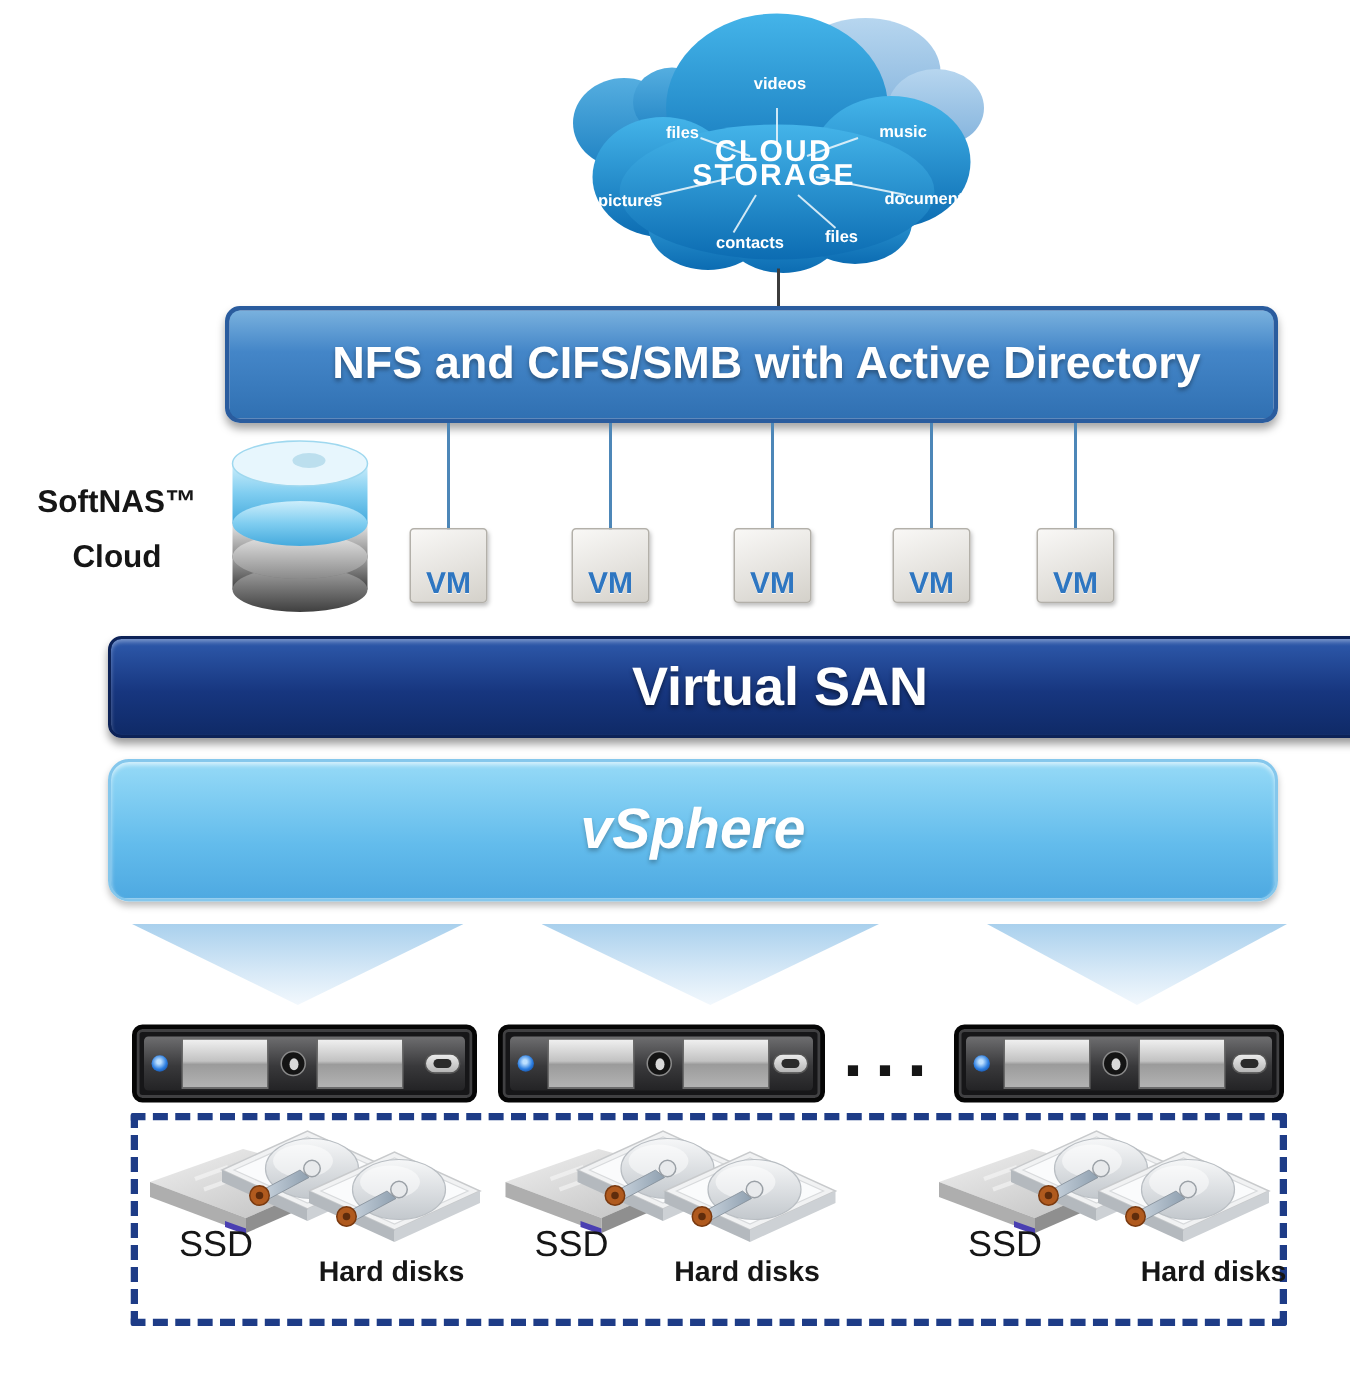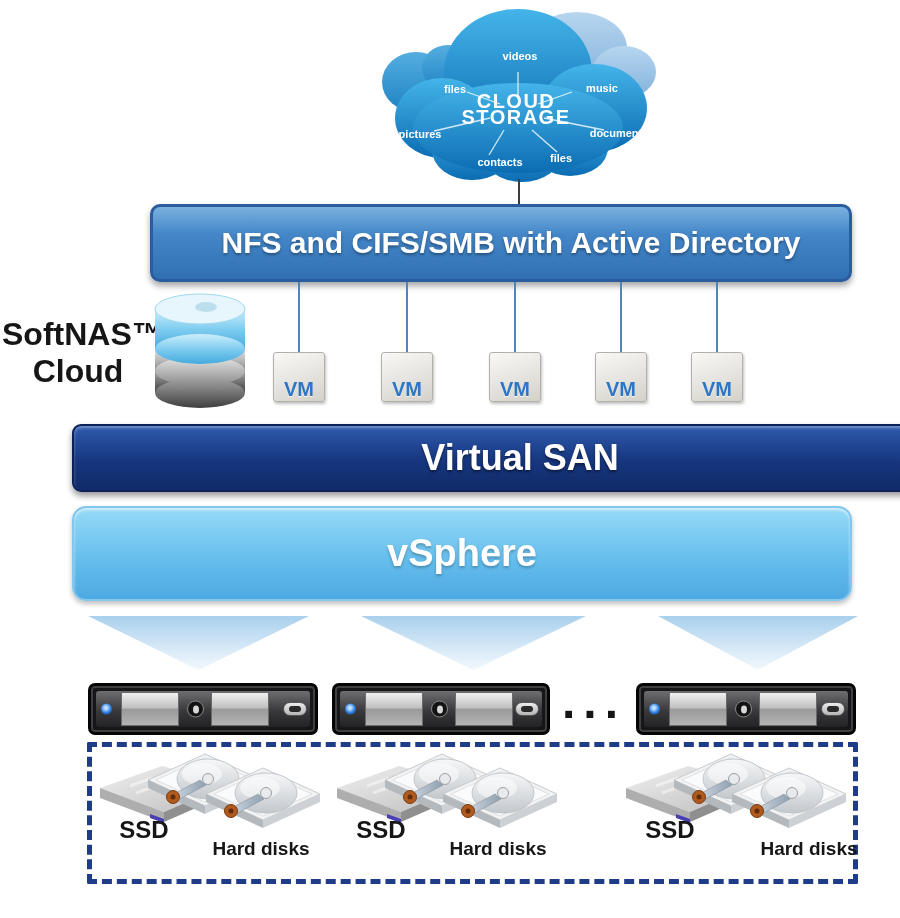--- a/index.html
+++ b/index.html
@@ -23,28 +23,28 @@
              background:linear-gradient(180deg,#79b1de 0%,#4486c8 38%,#3070b2 100%);
              border:3px solid #2a5c9e; box-shadow:0 4px 6px rgba(0,0,0,.35);
              font-size:30px; text-shadow:0 2px 3px rgba(0,0,0,.35);padding-left:20px; }
   .vsan-bar { left:72px; top:424px; width:896px; height:68px; border-radius:9px;
               background:linear-gradient(180deg,#2e5aac 0%,#17367f 55%,#0f2a67 100%);
               border:2px solid #0c2257; box-shadow:0 4px 6px rgba(0,0,0,.4), inset 0 2px 3px rgba(255,255,255,.35);
               font-size:36px; text-shadow:0 2px 3px rgba(0,0,0,.45); }
   .vsphere-bar { left:72px; top:506px; width:780px; height:95px; border-radius:14px;
                  background:linear-gradient(180deg,#96daf7 0%,#63bcec 60%,#4ea9e1 100%);
                  border:2px solid #85c7ec; box-shadow:0 3px 5px rgba(0,0,0,.25), inset 0 2px 3px rgba(255,255,255,.6);
-                 font-size:38px; text-shadow:0 2px 3px rgba(0,0,0,.25); }
+                 font-size:38px; text-shadow:0 2px 3px rgba(0,0,0,.25);font-style:italic; }
 
   
   .vm-line { position:absolute; top:282px; width:2px; height:71px; background:#4d87b8; }
 
   
   .softnas { position:absolute; left:2px; top:316px; width:152px; text-align:center;
-             color:#161616; font-weight:600; font-size:32px; line-height:37px; }
+             color:#161616; font-weight:600; font-size:21px; line-height:37px; }
   .cylinder { position:absolute; left:148px; top:289px; }
 
   
   .vm-box { position:absolute; top:352px; width:52px; height:50px; border-radius:3px;
             background:linear-gradient(160deg,#f9f8f6 0%,#e7e5e1 50%,#d4d1ca 100%);
             border:1px solid #b3b0a9; box-shadow:1px 2px 3px rgba(0,0,0,.25);
             display:flex; align-items:flex-end; justify-content:center;
             color:#2e76c1; font-weight:bold; font-size:20px;
             text-shadow:0 1px 0 rgba(255,255,255,.8); }
 
@@ -78,21 +78,21 @@
 
   .ellipsis { position:absolute; left:552px; top:672px; width:84px; text-align:center;
               font-size:48px; line-height:60px; font-weight:800; letter-spacing:8px; color:#151515; }
 
   
   .dashed-box { position:absolute; left:87px; top:742px; width:771px; height:142px;
                 border:5px dashed #1e3c87; border-radius:2px; }
   .disk-group { position:absolute; top:750px; width:235px; height:125px; }
   .dg-1 { left:96px; } .dg-2 { left:333px; } .dg-3 { left:622px; }
   .ssd-label { position:absolute; left:6px; top:66px; width:84px; text-align:center;
-               font-size:24px; font-weight:bold; color:#161616; }
+               font-size:24px; font-weight:normal; color:#161616; }
   .hdd-label { position:absolute; left:98px; top:88px; width:134px; text-align:center;
                font-size:19px; font-weight:bold; color:#161616; }
 </style>
 </head>
 <body>
 
 <svg width="0" height="0" style="position:absolute" aria-hidden="true">
   <defs>
     <linearGradient id="gMainCloud" x1="0" y1="0" x2="0" y2="1">
       <stop offset="0" stop-color="#44b4e9"></stop>

